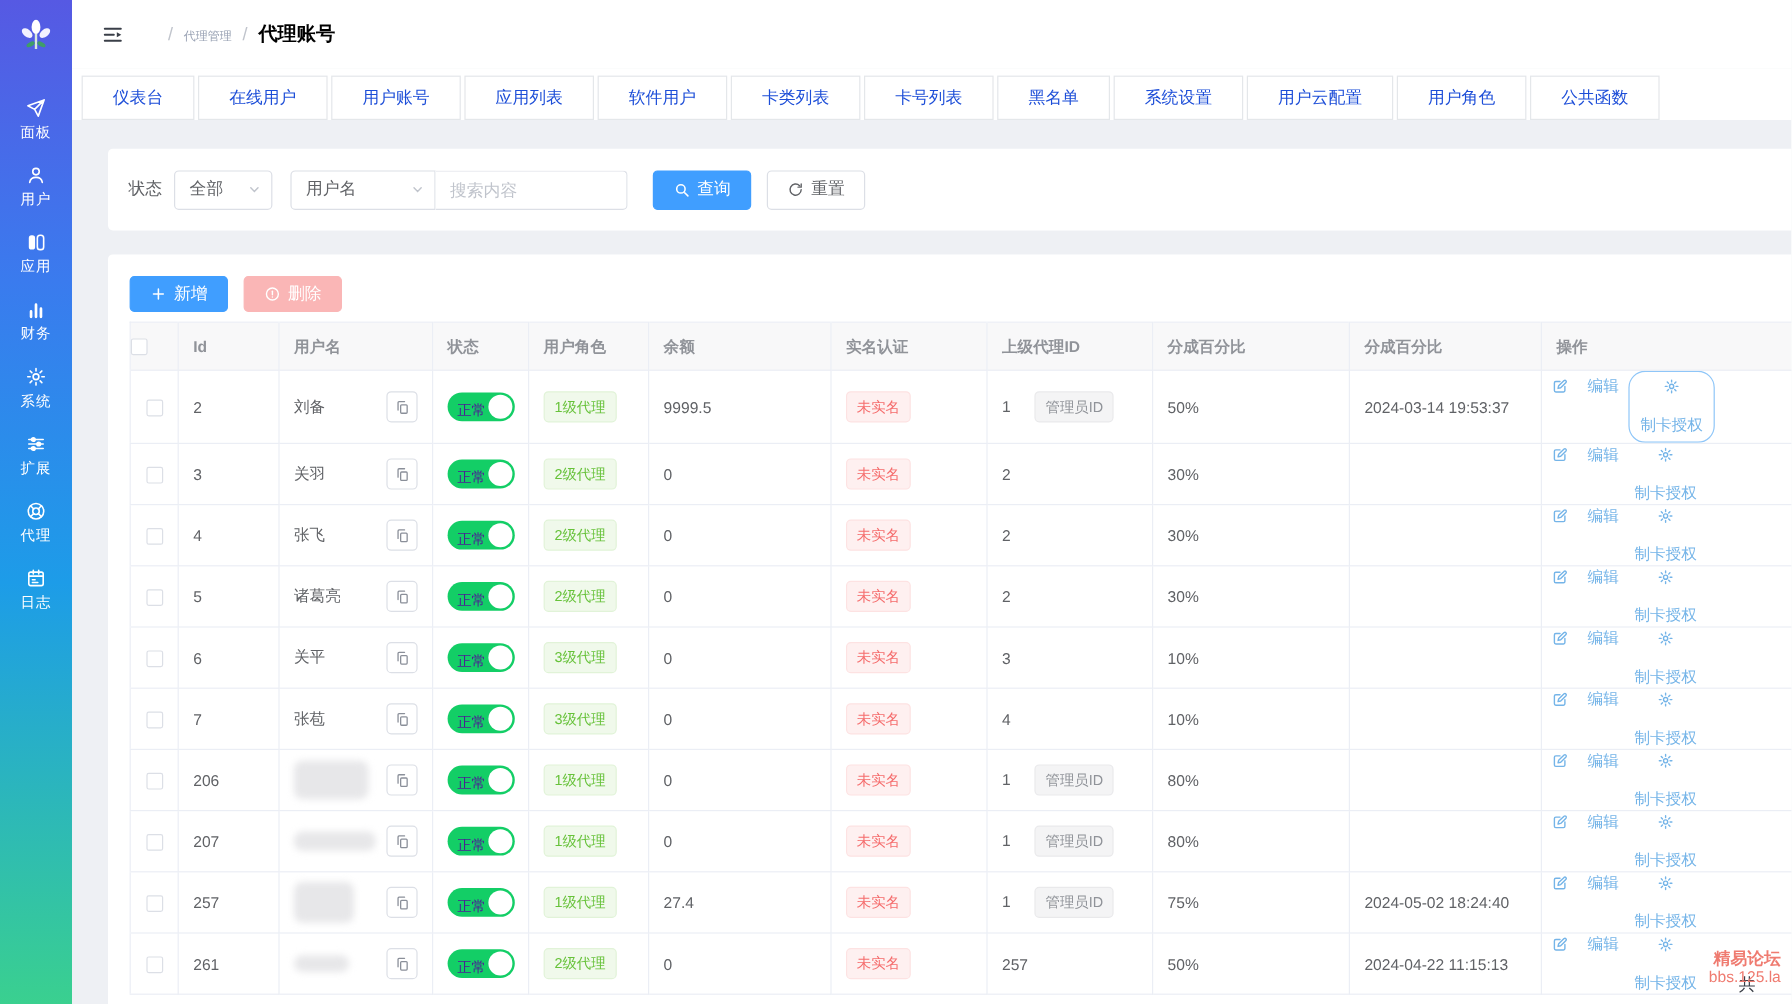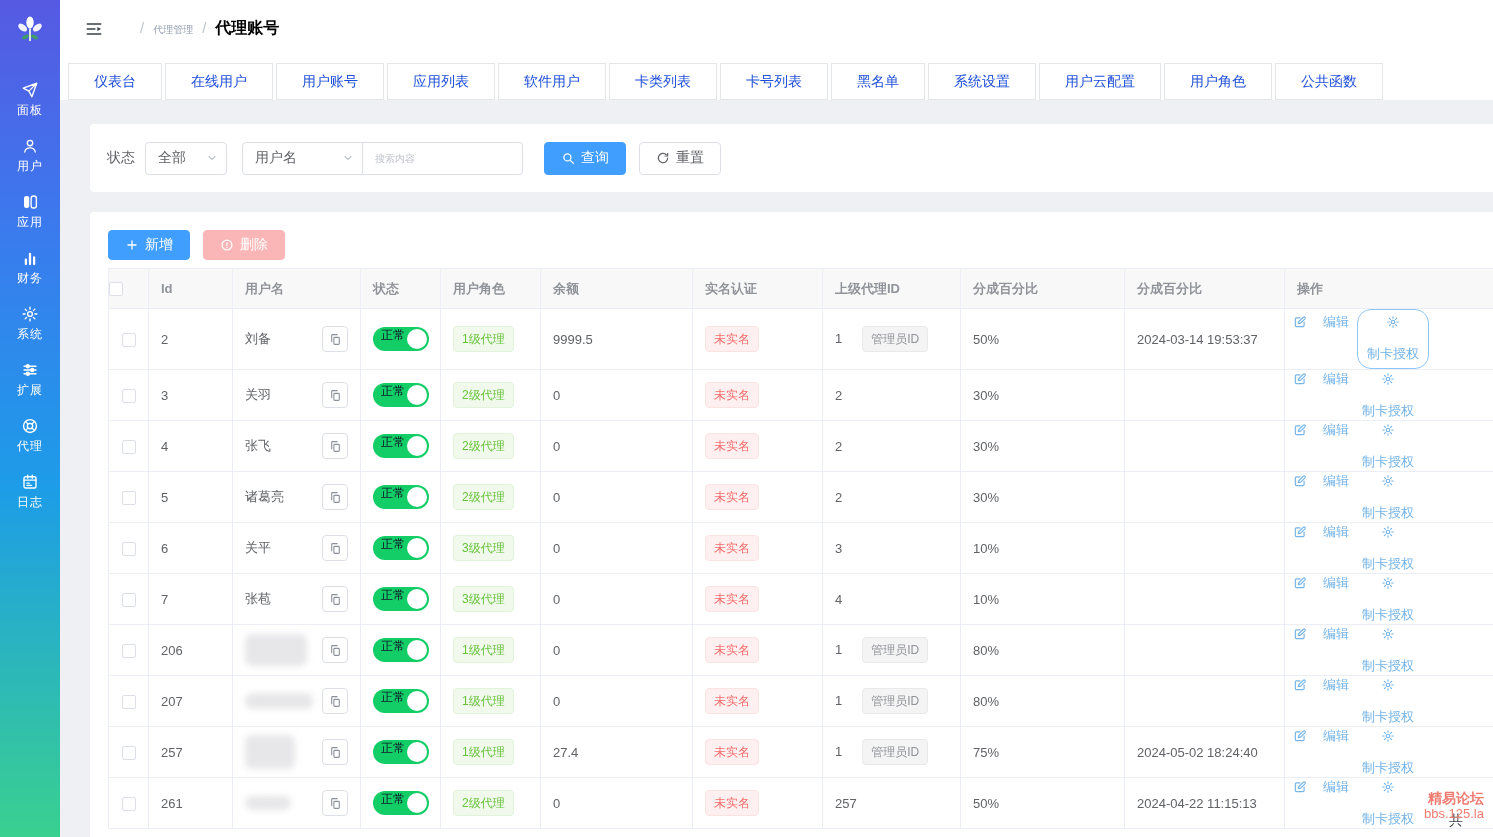--- a/index.html
+++ b/index.html
@@ -37,21 +37,21 @@
   
   .filter-card { height:68px; display:flex; align-items:center; padding-left:17px; }
   .filter-label { font-size:14px; color:#606266; margin-right:10px; }
   .select { height:33px; border:1px solid #dcdfe6; border-radius:4px; background:#fff; display:inline-flex;
     align-items:center; justify-content:space-between; padding:0 8px 0 12px; font-size:14px; color:#606266; cursor:pointer; }
   .select .chev { color:#c0c4cc; display:flex; }
   .select .chev svg { width:12px; height:12px; }
   .sel-status { width:82px; margin-right:15px; }
   .sel-field { width:121px; border-radius:4px 0 0 4px; }
   .search-input { height:33px; width:160px; border:1px solid #dcdfe6; border-left:none; border-radius:0 4px 4px 0;
-    padding:0 12px; font-size:10px; color:#606266; outline:none; }
+    padding:0 12px; font-size:14px; color:#606266; outline:none; }
   .search-input::placeholder { color:#c0c4cc; }
   .btn { height:33px; border-radius:4px; border:1px solid transparent; display:inline-flex; align-items:center;
     justify-content:center; gap:6px; font-size:14px; cursor:pointer; padding:0 16px; }
   .btn svg { width:14px; height:14px; }
   .btn-primary { background:var(--c-accent,#409eff); border-color:var(--c-accent,#409eff); color:#fff; }
   .btn-plain { background:#fff; border-color:#dcdfe6; color:#606266; }
   .btn-query { margin-left:21px; }
   .btn-reset { margin-left:13px; }
 
   
@@ -70,22 +70,22 @@
   .uwrap { display:flex; align-items:center; justify-content:space-between; }
   .copy-btn { width:26px; height:26px; border:1px solid #dcdfe6; border-radius:4px; background:#fff; color:#8a8f99;
     display:inline-flex; align-items:center; justify-content:center; cursor:pointer; }
   .copy-btn svg { width:13px; height:13px; }
   .blur-name { display:inline-block; width:58px; height:28px; background:#e7e7e9; border-radius:7px; filter:blur(3px); }
   tr:nth-child(7) .blur-name { width:62px; height:32px; }
   tr:nth-child(8) .blur-name { width:68px; height:16px; }
   tr:nth-child(9) .blur-name { width:50px; height:34px; }
   tr:nth-child(10) .blur-name { width:46px; height:14px; }
 
-  .toggle { position:relative; display:inline-flex; align-items:flex-start; width:56px; height:24px; border-radius:12px;
-    background:var(--c-success,#13ce66); color:#0f172a; font-size:12px; padding-left:8px; cursor:pointer; }
+  .toggle { position:relative; display:inline-flex; align-items:flex-end; width:56px; height:24px; border-radius:12px;
+    background:var(--c-success,#13ce66); color:#4c1d95; font-size:12px; padding-left:8px; cursor:pointer; }
   .toggle::after { content:""; position:absolute; right:2px; top:2px; width:20px; height:20px; border-radius:50%; background:#fff; }
 
   .tag { display:inline-block; font-size:12px; line-height:1; padding:6px 8px; border-radius:4px; border:1px solid transparent; }
   .tag-green { background:#f0f9eb; border-color:#e1f3d8; color:var(--c-tag_success,#67c23a); }
   .tag-red { background:#fef0f0; border-color:#fde2e2; color:var(--c-danger,#f56c6c); }
   .tag-gray { background:#f4f4f5; border-color:#e9e9eb; color:#909399; margin-left:20px; }
 
   .c-actions { padding:0 8px !important; }
   .lnk { display:inline-flex; align-items:center; gap:16px; color:var(--c-link,#74b4e8); font-size:13px; cursor:pointer; text-decoration:none; }
   .lnk + .lnk { margin-left:13px;flex-direction:column; }

